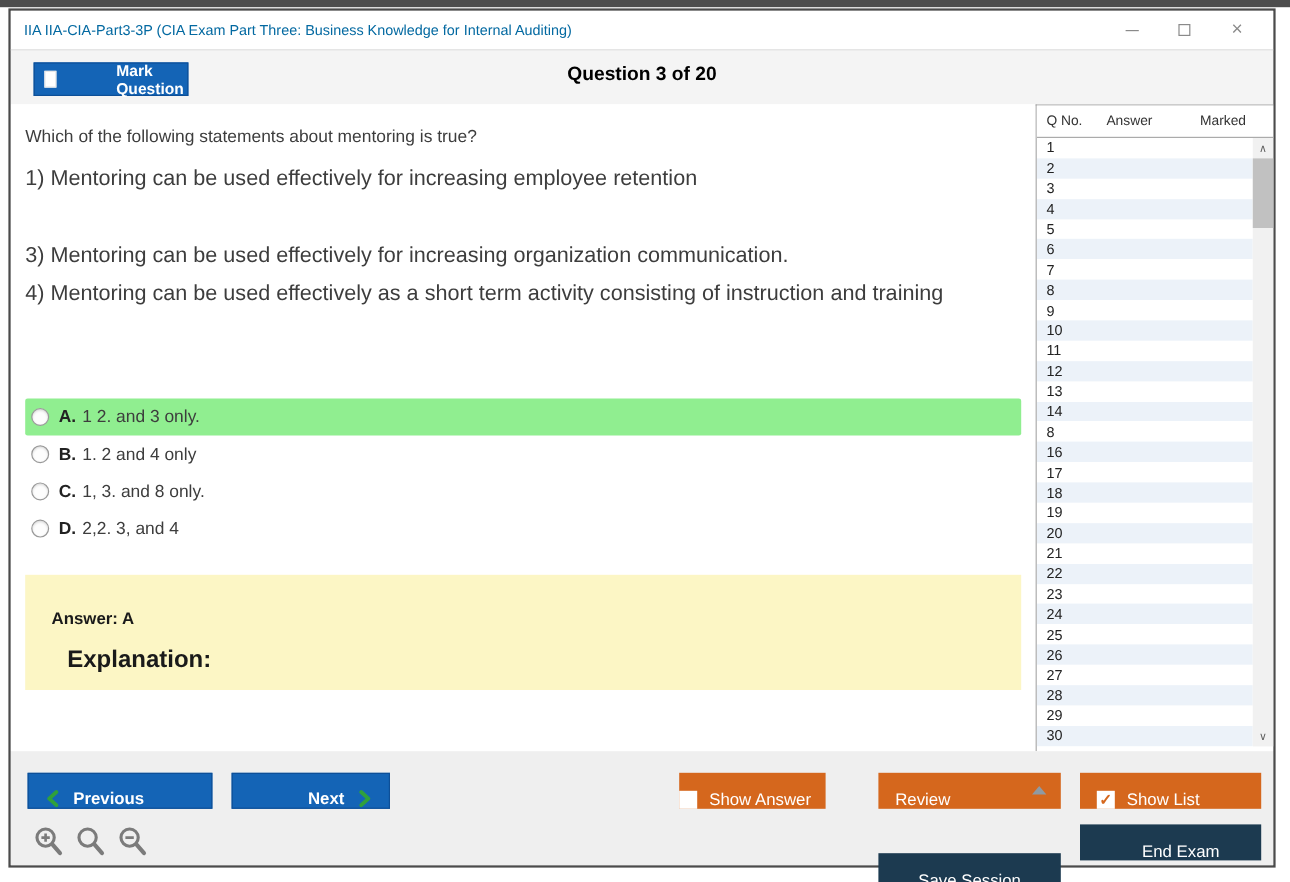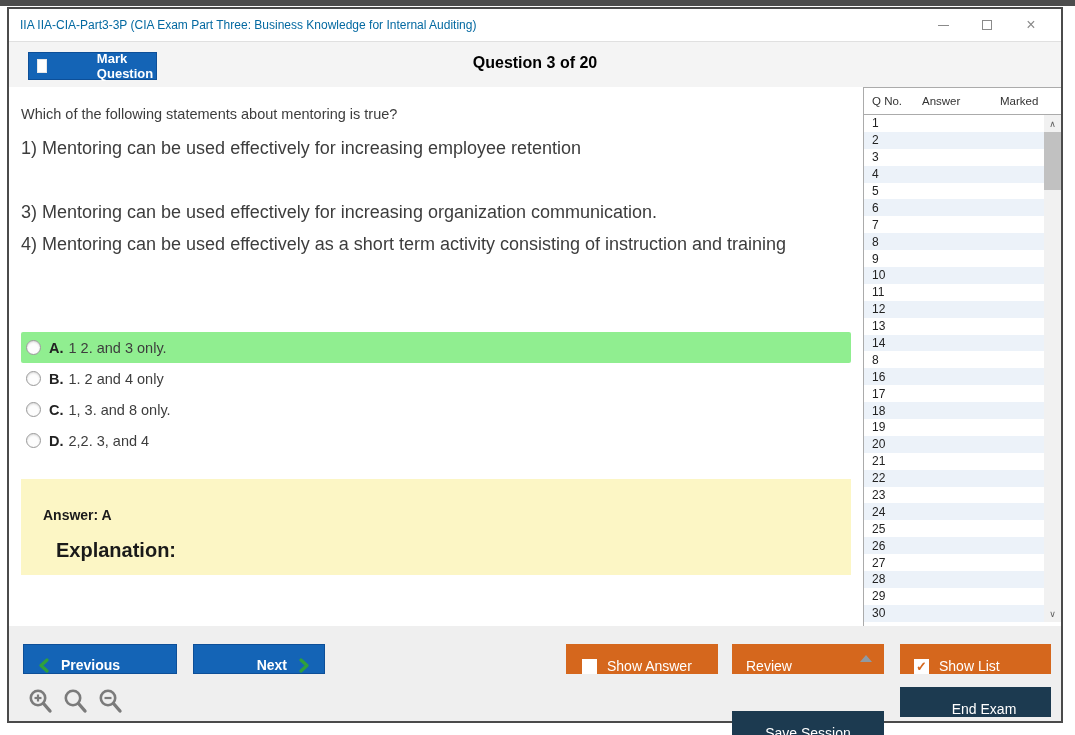--- a/index.html
+++ b/index.html
@@ -68,21 +68,21 @@
   .btn-orange { background: #d5671d; }
   .btn-navy { background: #1c3a50; }
   .btn .txt { color: #ffffff; font-size: 14px; }
   .bold { font-weight: bold; }
 
   .prev-btn { left: 14px; top: 18px; width: 154px; padding-left: 14px; }
   .prev-btn .txt { margin-left: 12px; }
   .next-btn { left: 184px; top: 18px; width: 132px; justify-content: flex-end; padding-right: 14px; }
   .next-btn .txt { margin-right: 12px; }
 
-  .show-answer-btn { left: 557px; top: 18px; width: 152px; padding-left: 16px; }
+  .show-answer-btn { left: 557px; top: 18px; width: 122px; }
   .review-btn { left: 723px; top: 18px; width: 152px; padding-left: 14px; }
   .show-list-btn { left: 891px; top: 18px; width: 151px; padding-left: 14px; }
   .save-session-btn { left: 723px; top: 61px; width: 152px; justify-content: center; margin-top: 24px; }
   .end-exam-btn { left: 891px; top: 61px; width: 151px; justify-content: center; padding-left: 17px; }
 
   .btn .cb { width: 15px; height: 15px; background: #ffffff; margin-right: 10px; display: flex; align-items: center; justify-content: center; font-size: 13px; font-weight: bold; color: #d5671d; line-height: 1; }
   .tri-up { position: absolute; right: 12px; top: 11px; width: 0; height: 0; border-left: 6px solid transparent; border-right: 6px solid transparent; border-bottom: 7px solid #8f9aa3; }
 
   .zoom-icons { position: absolute; left: 18px; top: 62px; display: flex; gap: 9px; }
   .zoom-icons svg { cursor: pointer; }

